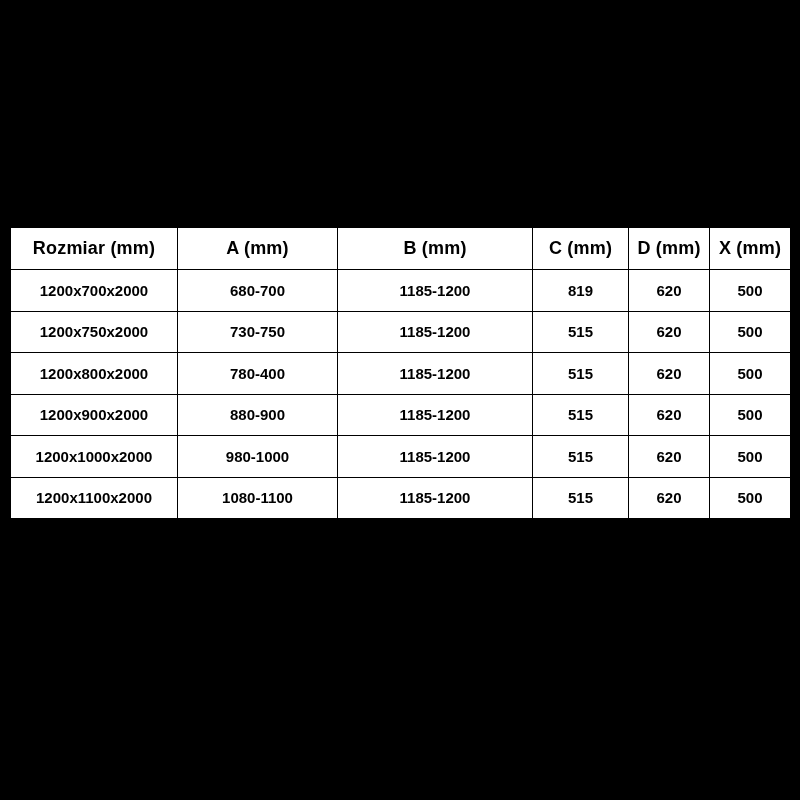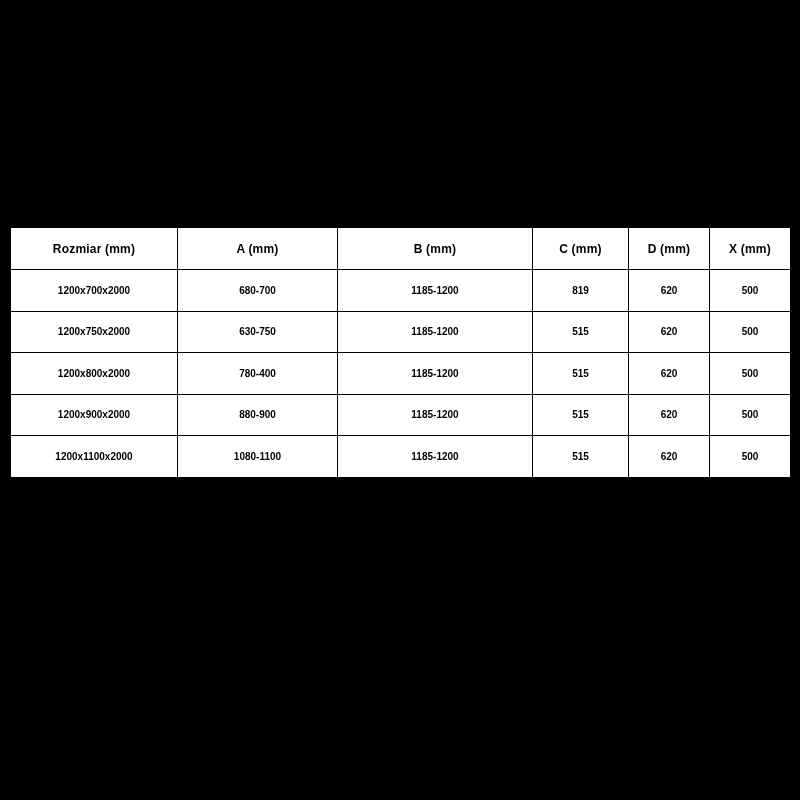--- a/index.html
+++ b/index.html
@@ -34,26 +34,26 @@
   }
   table.spec th, table.spec td {
     border: 1px solid #000000;
     text-align: center;
     vertical-align: middle;
     color: #000000;
     font-weight: bold;
     white-space: nowrap;
   }
   table.spec th {
-    font-size: 12px;
+    font-size: 18px;
     height: 39px;
     letter-spacing: 0.2px;
   }
   table.spec td {
-    font-size: 10px;
+    font-size: 15px;
     height: 38.5px;
   }
   
   col.c0 { width: 167px; }
   col.c1 { width: 160px; }
   col.c2 { width: 195px; }
   col.c3 { width: 96px; }
   col.c4 { width: 81px; }
   col.c5 { width: 81px; }
 </style>
@@ -85,21 +85,21 @@
         <tr>
           <td>1200x700x2000</td>
           <td>680-700</td>
           <td>1185-1200</td>
           <td>819</td>
           <td>620</td>
           <td>500</td>
         </tr>
         <tr>
           <td>1200x750x2000</td>
-          <td>630-750</td>
+          <td>730-750</td>
           <td>1185-1200</td>
           <td>515</td>
           <td>620</td>
           <td>500</td>
         </tr>
         <tr>
           <td>1200x800x2000</td>
           <td>780-400</td>
           <td>1185-1200</td>
           <td>515</td>
@@ -108,20 +108,28 @@
         </tr>
         <tr>
           <td>1200x900x2000</td>
           <td>880-900</td>
           <td>1185-1200</td>
           <td>515</td>
           <td>620</td>
           <td>500</td>
         </tr>
         <tr>
+          <td>1200x1000x2000</td>
+          <td>980-1000</td>
+          <td>1185-1200</td>
+          <td>515</td>
+          <td>620</td>
+          <td>500</td>
+        </tr>
+        <tr>
           <td>1200x1100x2000</td>
           <td>1080-1100</td>
           <td>1185-1200</td>
           <td>515</td>
           <td>620</td>
           <td>500</td>
         </tr>
       </tbody>
     </table>
   </div>

